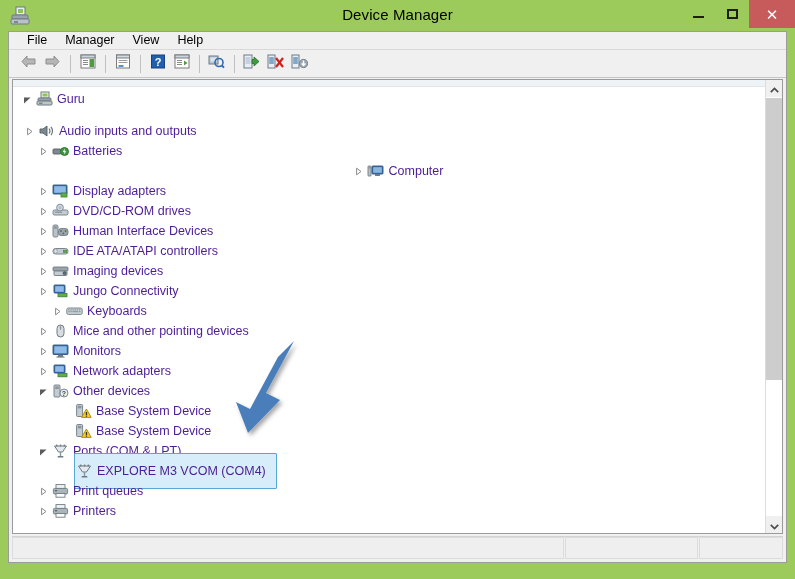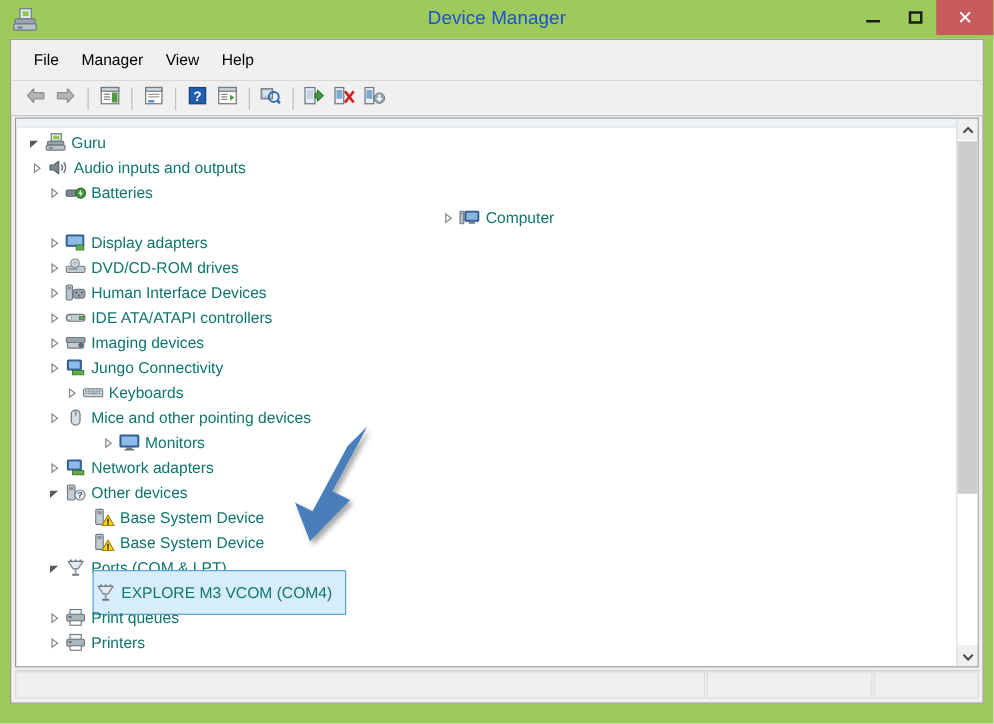--- a/index.html
+++ b/index.html
@@ -36,21 +36,21 @@
     width: 22px;
     height: 22px;
   }
   .title-text {
     position: absolute;
     left: 0;
     right: 0;
     top: 6px;
     text-align: center;
     font-size: 15px;
-    color: #1d4ed8;
+    color: #000000;
     letter-spacing: 0.1px;
   }
   .win-buttons {
     position: absolute;
     right: 0;
     top: 0;
     height: 28px;
     display: flex;
     align-items: stretch;
   }
@@ -98,21 +98,21 @@
     height: 532px;
     background: #f0f0f0;
     border: 1px solid #9b9b9b;
     box-sizing: border-box;
     display: flex;
     flex-direction: column;
   }
 
   
   .menubar {
-    height: 33px;
+    height: 18px;
     background: #f0f0f0;
     border-bottom: 1px solid #d9d9d9;
     display: flex;
     align-items: center;
     padding-left: 9px;
     box-sizing: border-box;
   }
   .menu-item {
     font-size: 12.5px;
     color: #000000;
@@ -169,21 +169,21 @@
     right: 17px;
     bottom: 0;
     overflow: hidden;
     padding-top: 2px;
   }
   .row {
     display: flex;
     align-items: center;
     height: 20px;
     font-size: 12.5px;
-    color: #0f766e;
+    color: #4c1d95;
     white-space: nowrap;
     cursor: default;
     box-sizing: border-box;
   }
   .twisty {
     width: 16px;
     height: 20px;
     display: flex;
     align-items: center;
     justify-content: center;
@@ -442,21 +442,21 @@
                   <rect x="5" y="1" width="8" height="6" fill="#eef2f5" stroke="#6f7a82" stroke-width="1"></rect>
                   <rect x="6.5" y="2.5" width="5" height="3" fill="#8fc64f"></rect>
                   <rect x="2" y="7" width="13" height="3" rx="1" fill="#9aa4ac" stroke="#6f7a82" stroke-width="1"></rect>
                   <rect x="1" y="10" width="15" height="4" rx="1" fill="#bcc5cc" stroke="#6f7a82" stroke-width="1"></rect>
                   <rect x="3" y="11.5" width="3.5" height="1.5" fill="#7d878f"></rect>
                 </svg>
               </span>
               <span class="row-label">Guru</span>
             </div>
           </div>
-          <div class="row" style="padding-left: 8px;">
+          <div class="row" style="padding-left: 8px; margin-top: 12px;">
             <div class="twisty">
               <svg width="9" height="9" viewBox="0 0 9 9">
                 <path d="M2.6 1.2 L7 4.5 L2.6 7.8 Z" fill="none" stroke="#8a8a8a" stroke-width="1"></path>
               </svg>
             </div>
             <div class="sel-wrap">
               <span class="row-icon">
                 <svg width="17" height="16" viewBox="0 0 17 16">
                   <path d="M2 6 L5 6 L9 3 L9 13 L5 10 L2 10 Z" fill="#7c878f" stroke="#545d64" stroke-width="0.9" stroke-linejoin="round"></path>
                   <path d="M11 5.5 Q13 8 11 10.5" fill="none" stroke="#6d777e" stroke-width="1.2"></path>
@@ -646,21 +646,21 @@
               <span class="row-icon">
                 <svg width="17" height="16" viewBox="0 0 17 16">
                   <rect x="5" y="2" width="7" height="12" rx="3.5" fill="#d7dde2" stroke="#6f7a82" stroke-width="1"></rect>
                   <line x1="8.5" y1="2.4" x2="8.5" y2="7" stroke="#8b959c" stroke-width="0.9"></line>
                   <rect x="7.8" y="3.4" width="1.5" height="2.6" rx="0.7" fill="#8b959c"></rect>
                 </svg>
               </span>
               <span class="row-label">Mice and other pointing devices</span>
             </div>
           </div>
-          <div class="row" style="padding-left: 22px; margin-left: 43px;">
+          <div class="row" style="padding-left: 22px;">
             <div class="twisty">
               <svg width="9" height="9" viewBox="0 0 9 9">
                 <path d="M2.6 1.2 L7 4.5 L2.6 7.8 Z" fill="none" stroke="#8a8a8a" stroke-width="1"></path>
               </svg>
             </div>
             <div class="sel-wrap">
               <span class="row-icon">
                 <svg width="17" height="16" viewBox="0 0 17 16">
                   <rect x="1" y="2" width="15" height="9.5" rx="0.8" fill="#3d6fa8" stroke="#2b5480" stroke-width="0.9"></rect>
                   <rect x="2.3" y="3.3" width="12.4" height="7" fill="#8fbce6"></rect>

